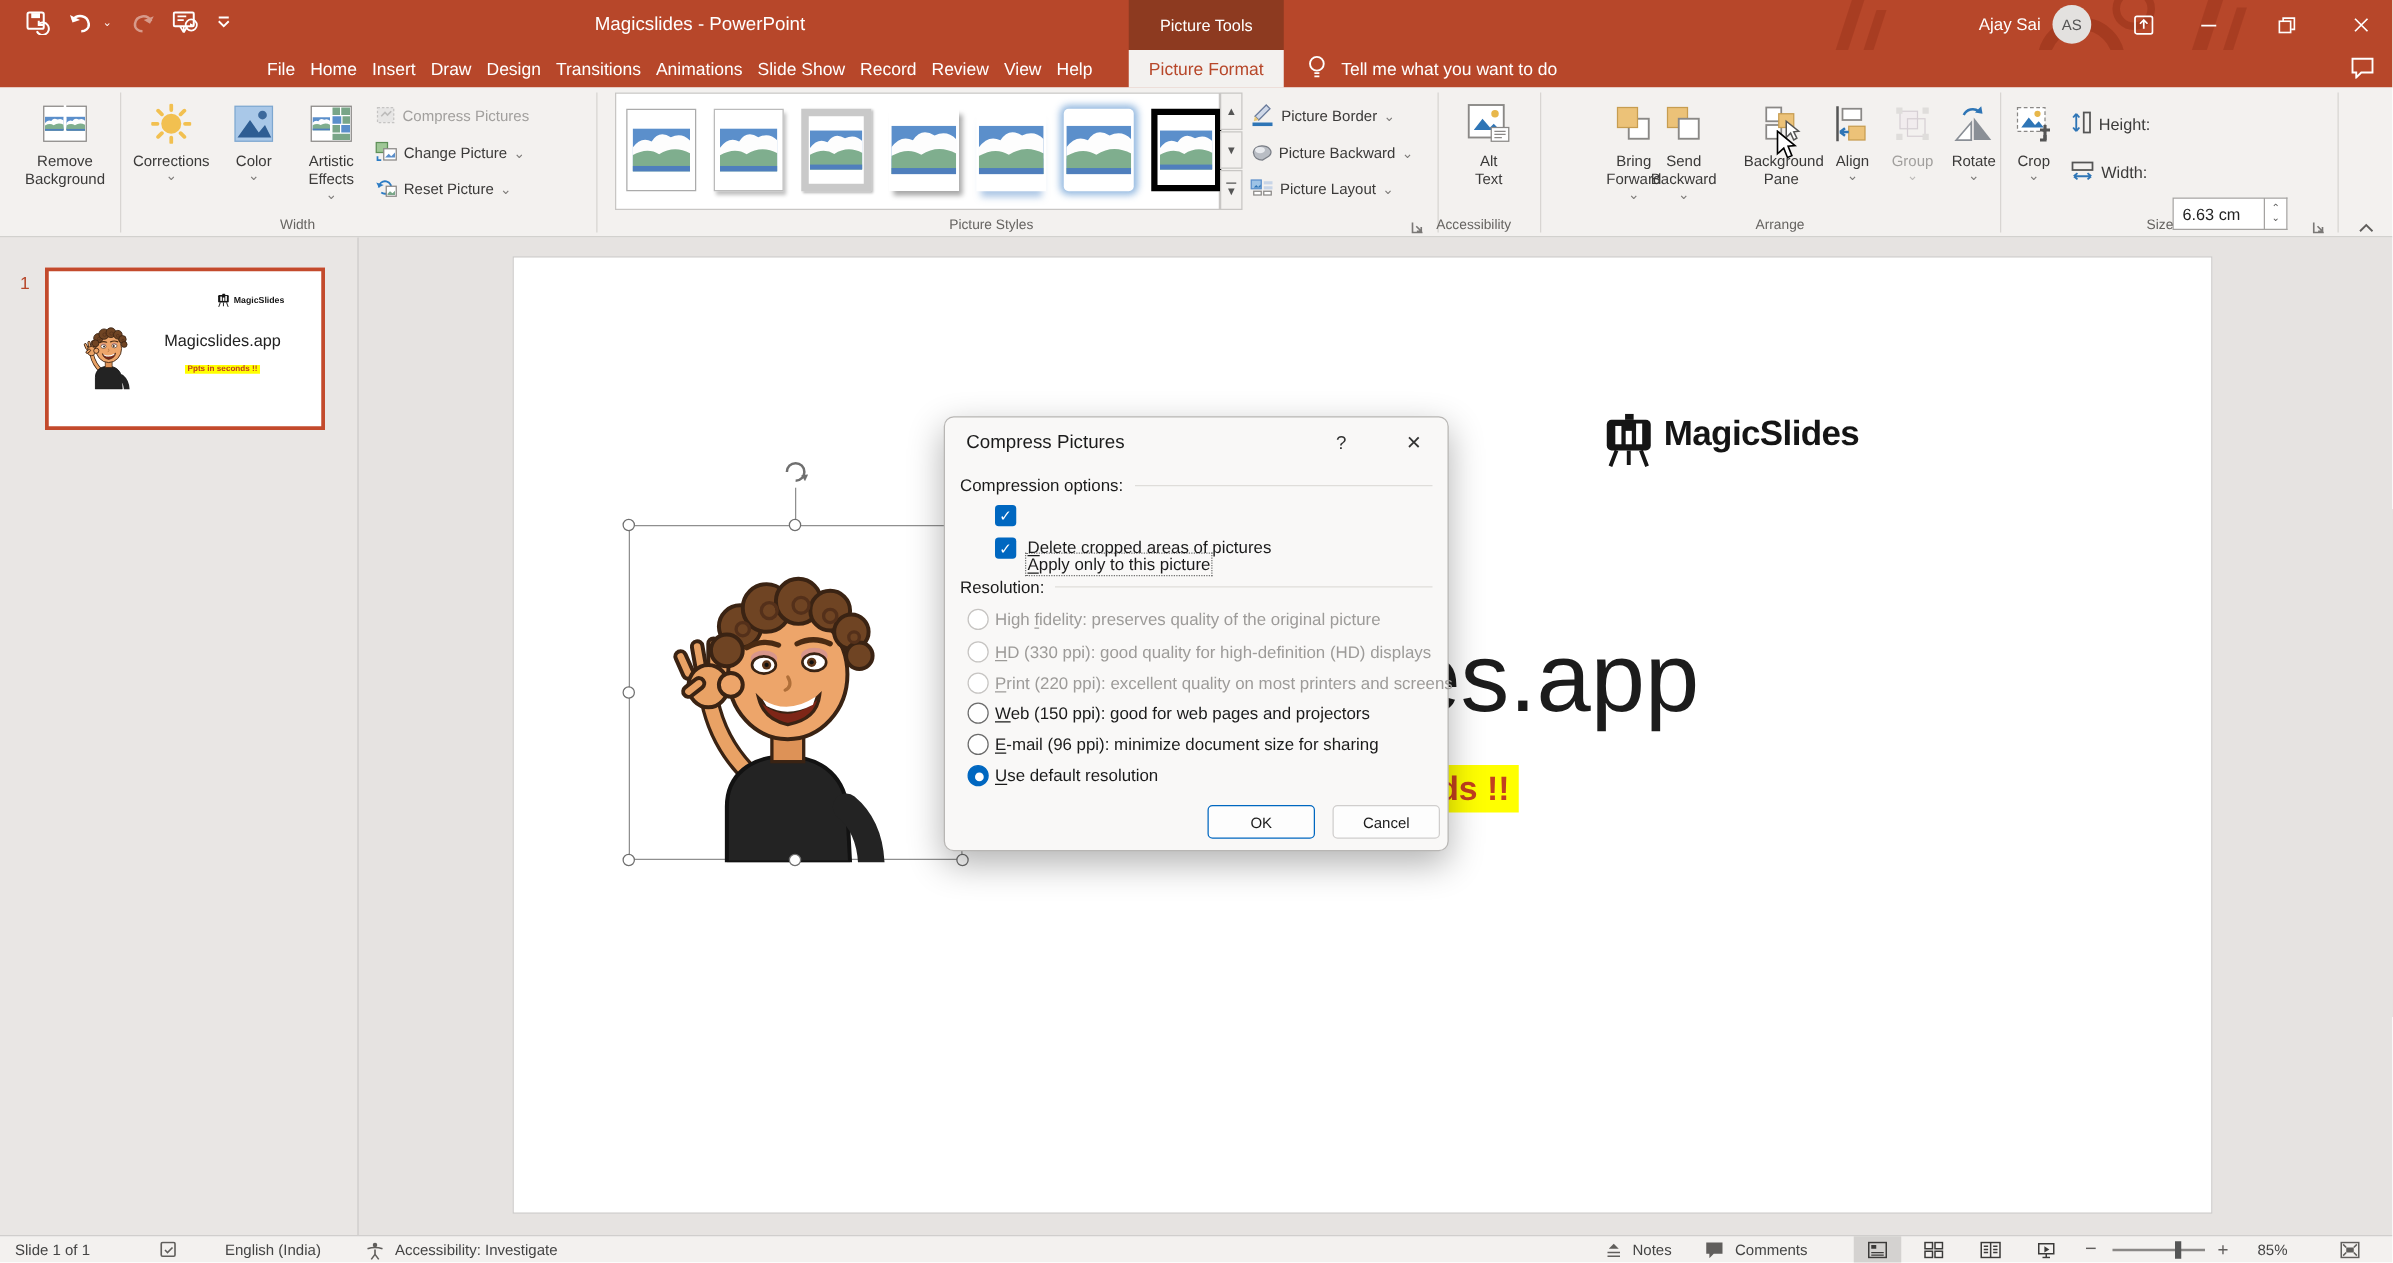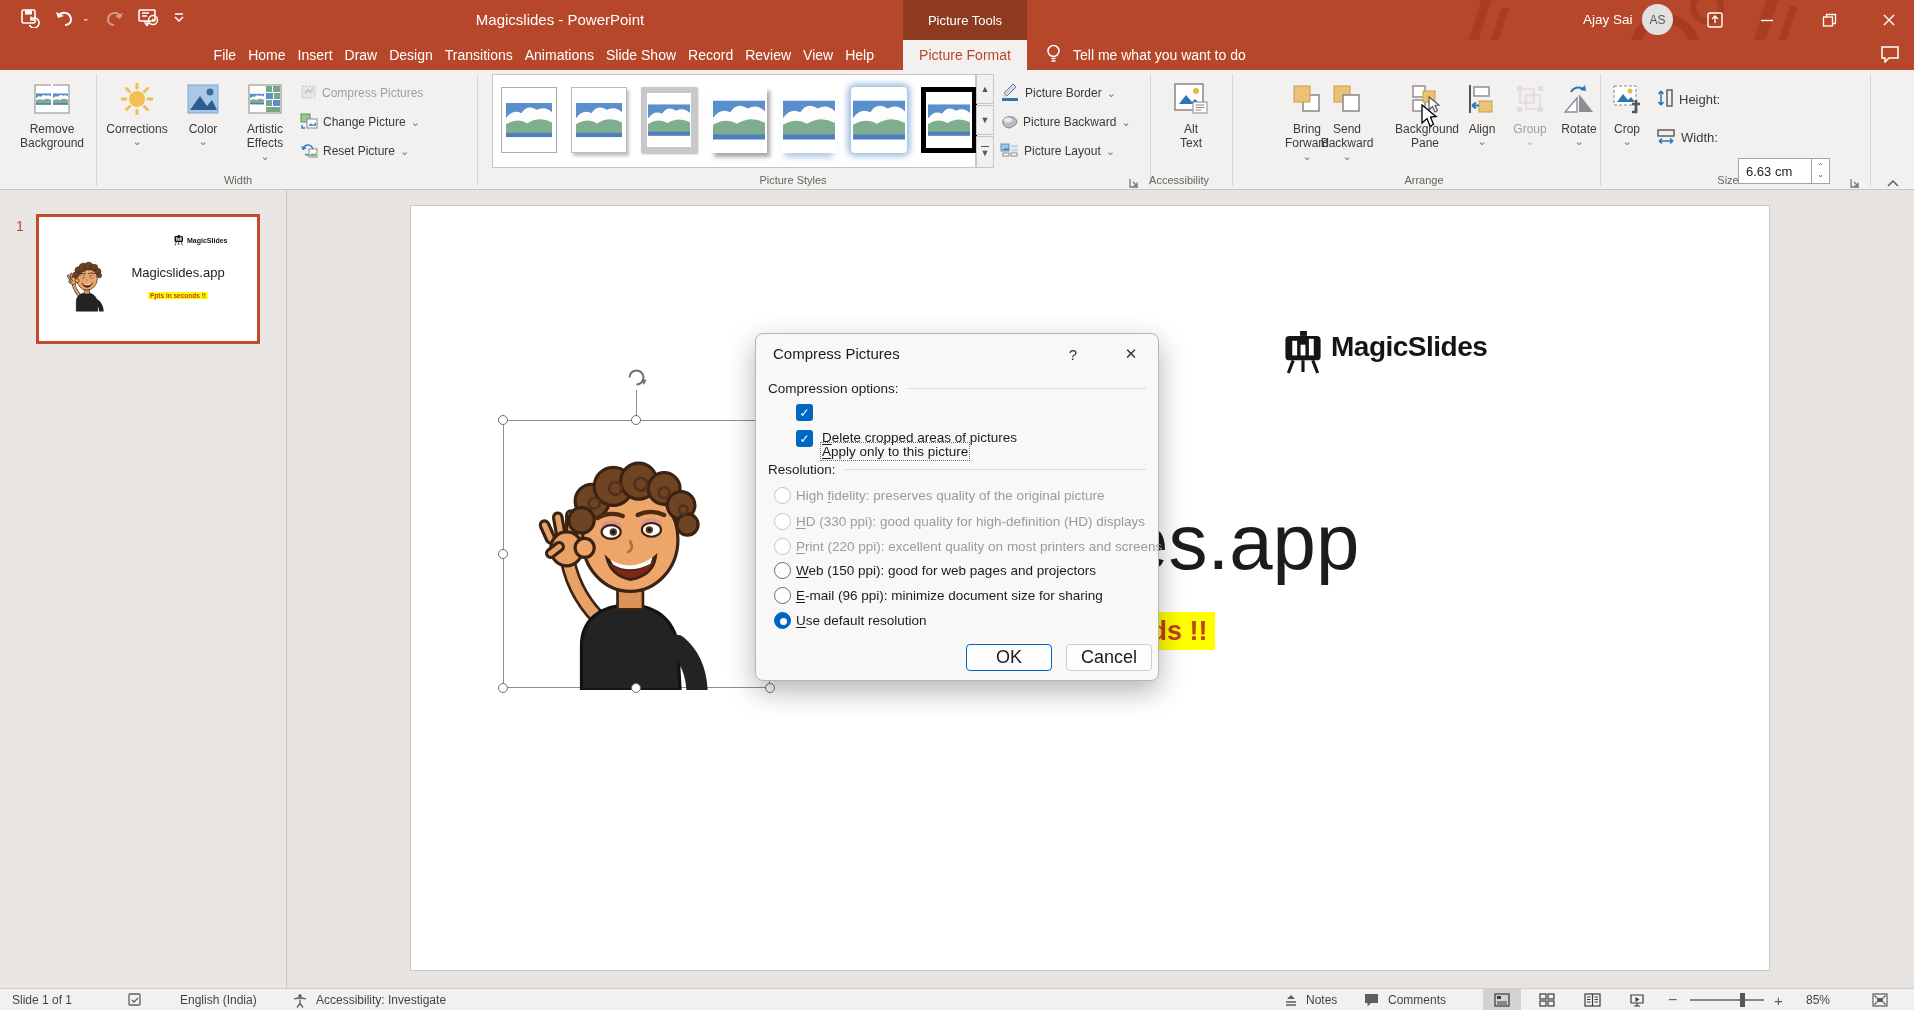--- a/index.html
+++ b/index.html
@@ -76,21 +76,21 @@
   .chkbox{position:absolute;left:40px;width:17px;height:17px;border-radius:3px;background:var(--blue);color:#fff;font-size:12px;display:flex;align-items:center;justify-content:center;}
   .chkbox::after{content:"✓";}
   .chklab{position:absolute;left:66px;white-space:nowrap;}
   .focusbox{outline:1px dotted #707070;outline-offset:1px;margin-top:40px;}
   .radio{position:absolute;left:18px;width:17px;height:17px;border-radius:50%;background:#fff;border:1.5px solid #6b6b6b;}
   .radio-dis{border-color:#c6c4c2;}
   .radio-on{background:var(--blue);border-color:var(--blue);}
   .radio-on::after{content:"";position:absolute;left:5px;top:5px;width:7px;height:7px;border-radius:50%;background:#fff;}
   .rdlab{position:absolute;left:40px;white-space:nowrap;}
   .dtext-dis{color:#9d9b99;}
-  .dbtn{position:absolute;width:86px;height:27px;border-radius:4px;background:#fdfdfd;border:1px solid #d0cecd;font-size:18px;display:flex;align-items:center;justify-content:center;color:#1b1b1b;}
+  .dbtn{position:absolute;width:86px;height:27px;border-radius:4px;background:#fdfdfd;border:1px solid #d0cecd;font-size:12px;display:flex;align-items:center;justify-content:center;color:#1b1b1b;}
   .dbtn-default{border:1px solid var(--blue);}
   u{text-decoration:underline;text-underline-offset:2px;}
 
   
   .statusbar{left:0;top:988px;width:1914px;height:22px;background:#f3f1ef;border-top:1px solid #d0cecd;font-size:12px;color:#444;}
   .sb{position:absolute;top:0;height:22px;display:flex;align-items:center;gap:5px;white-space:nowrap;}
   .viewbtn{position:absolute;top:0;width:38px;height:22px;display:flex;align-items:center;justify-content:center;}
   .viewbtn.sel{background:#d4d2d0;}
 </style>
 </head>

